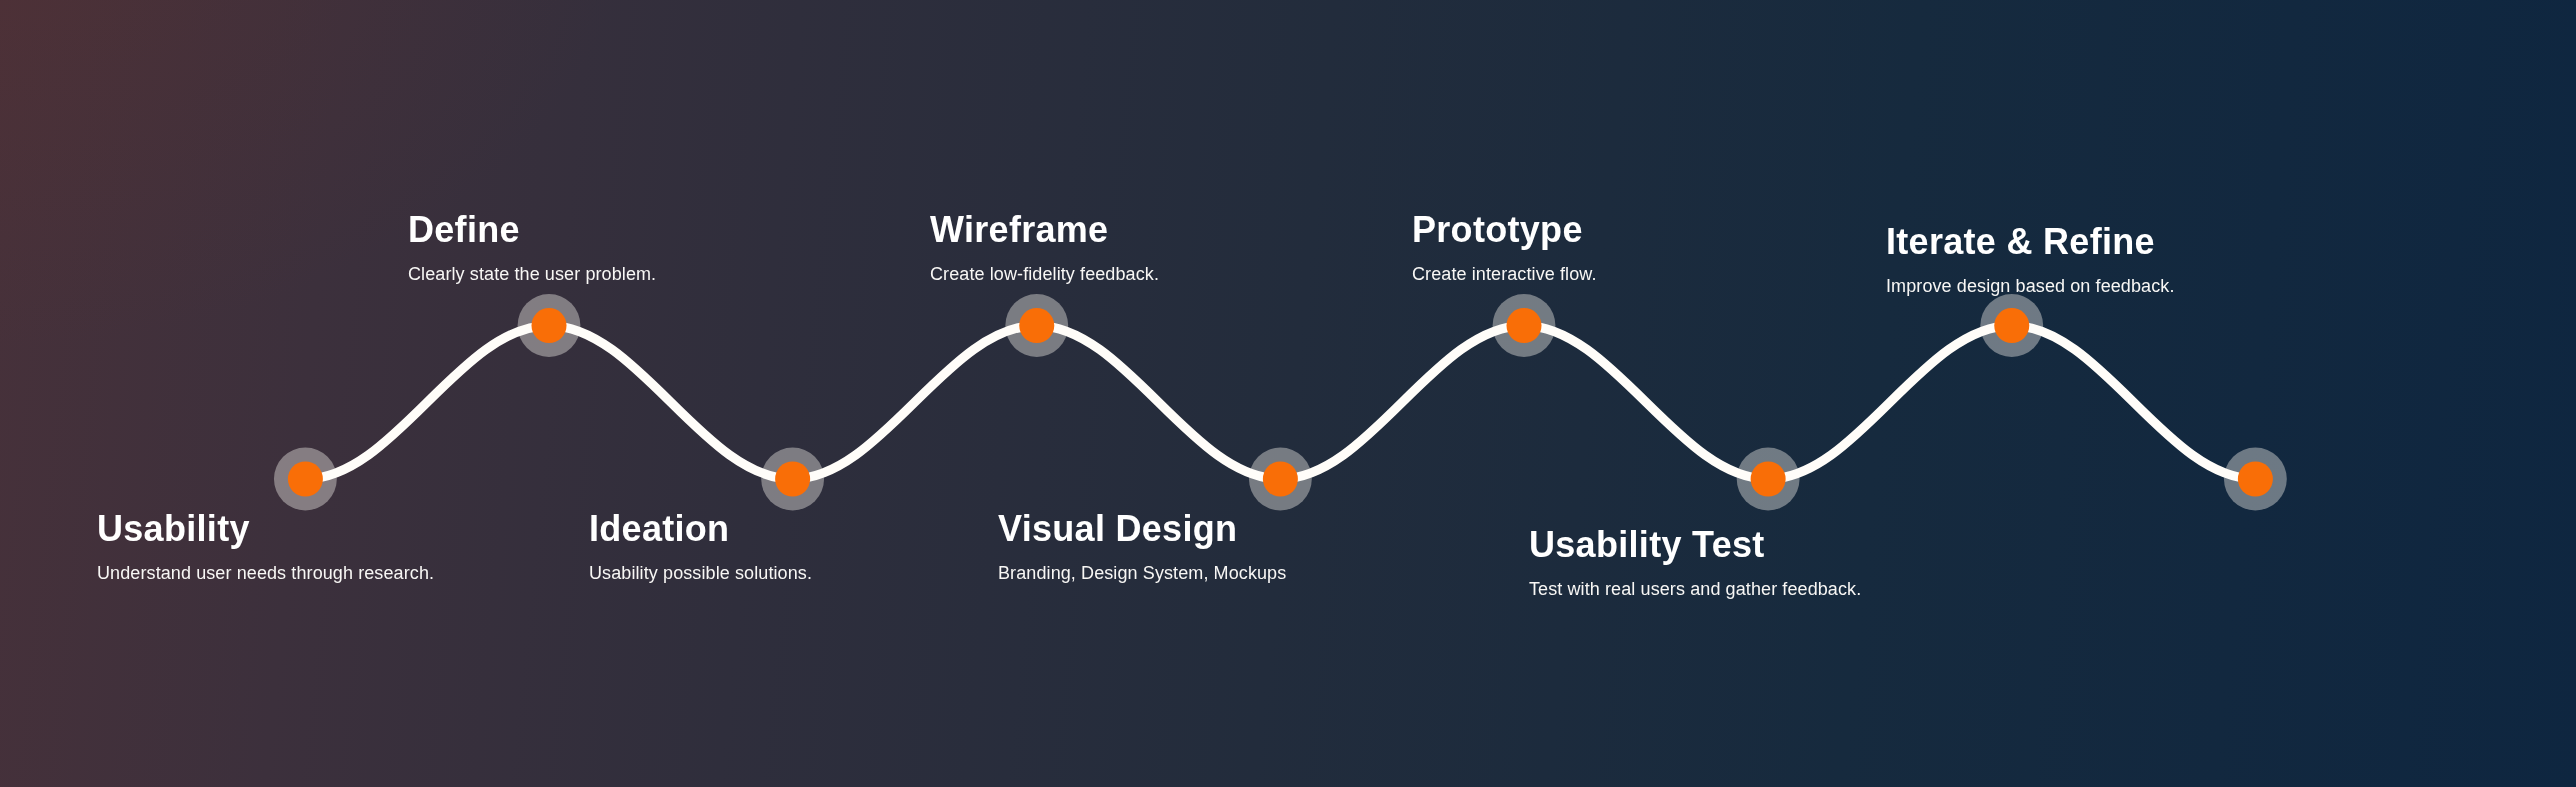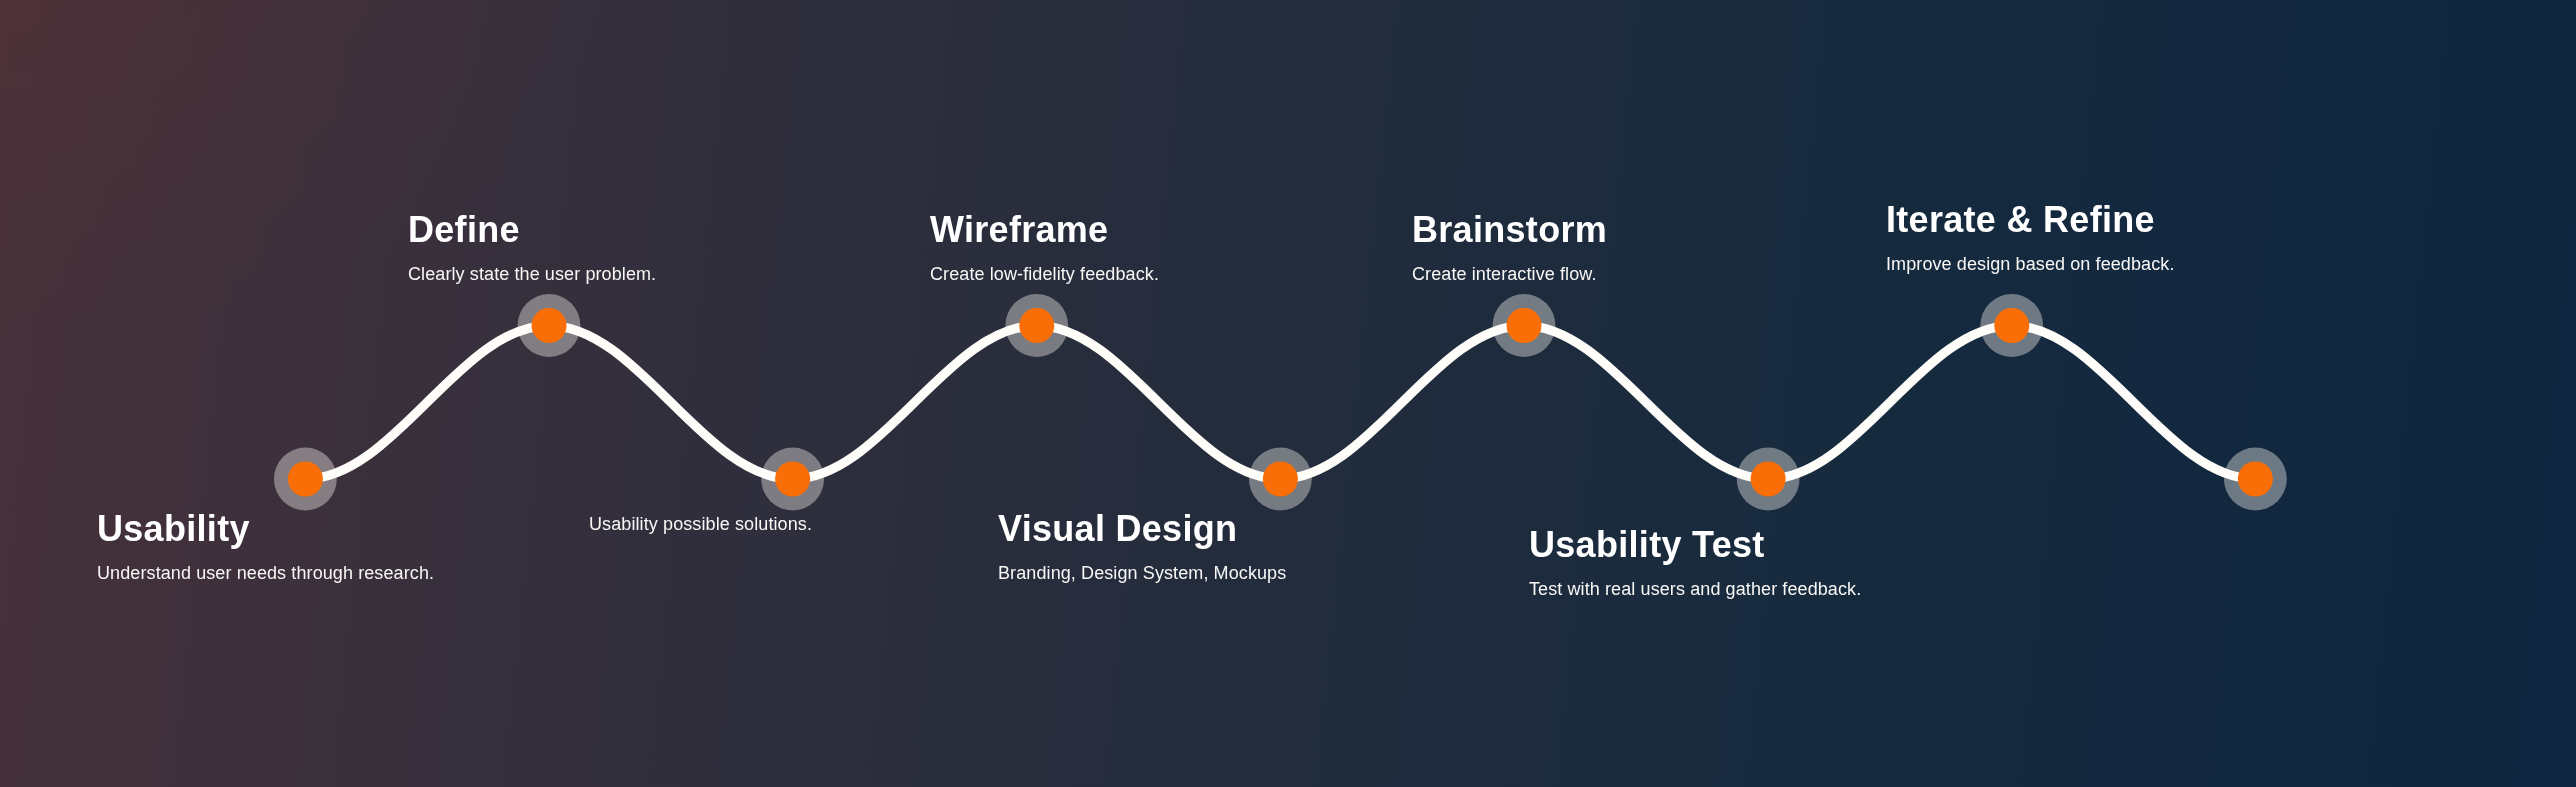--- a/index.html
+++ b/index.html
@@ -96,43 +96,44 @@
     <span class="title">Usability</span>
     <span class="desc">Understand user needs through research.</span>
   </div>
 
   <div class="node-label" style="left:408px; top:209px; width:567px;">
     <span class="title">Define</span>
     <span class="desc">Clearly state the user problem.</span>
   </div>
 
   <div class="node-label" style="left:589px; top:508px; width:567px;">
+    <span class="title">Ideation</span>
     <span class="desc">Usability possible solutions.</span>
   </div>
 
   <div class="node-label" style="left:930px; top:209px; width:567px;">
     <span class="title">Wireframe</span>
     <span class="desc">Create low-fidelity feedback.</span>
   </div>
 
   <div class="node-label" style="left:998px; top:508px; width:330px;">
     <span class="title">Visual Design</span>
     <span class="desc">Branding, Design System, Mockups</span>
   </div>
 
   <div class="node-label" style="left:1412px; top:209px; width:567px;">
-    <span class="title">Brainstorm</span>
+    <span class="title">Prototype</span>
     <span class="desc">Create interactive flow.</span>
   </div>
 
   <div class="node-label" style="left:1529px; top:524px; width:381px;">
     <span class="title">Usability Test</span>
     <span class="desc">Test with real users and gather feedback.</span>
   </div>
 
-  <div class="node-label" style="left:1886px; top:199px; width:618px;">
+  <div class="node-label" style="left:1886px; top:221px; width:618px;">
     <span class="title">Iterate &amp; Refine</span>
     <span class="desc">Improve design based on feedback.</span>
   </div>
 
 
 </div>
 
 
 </body></html>

